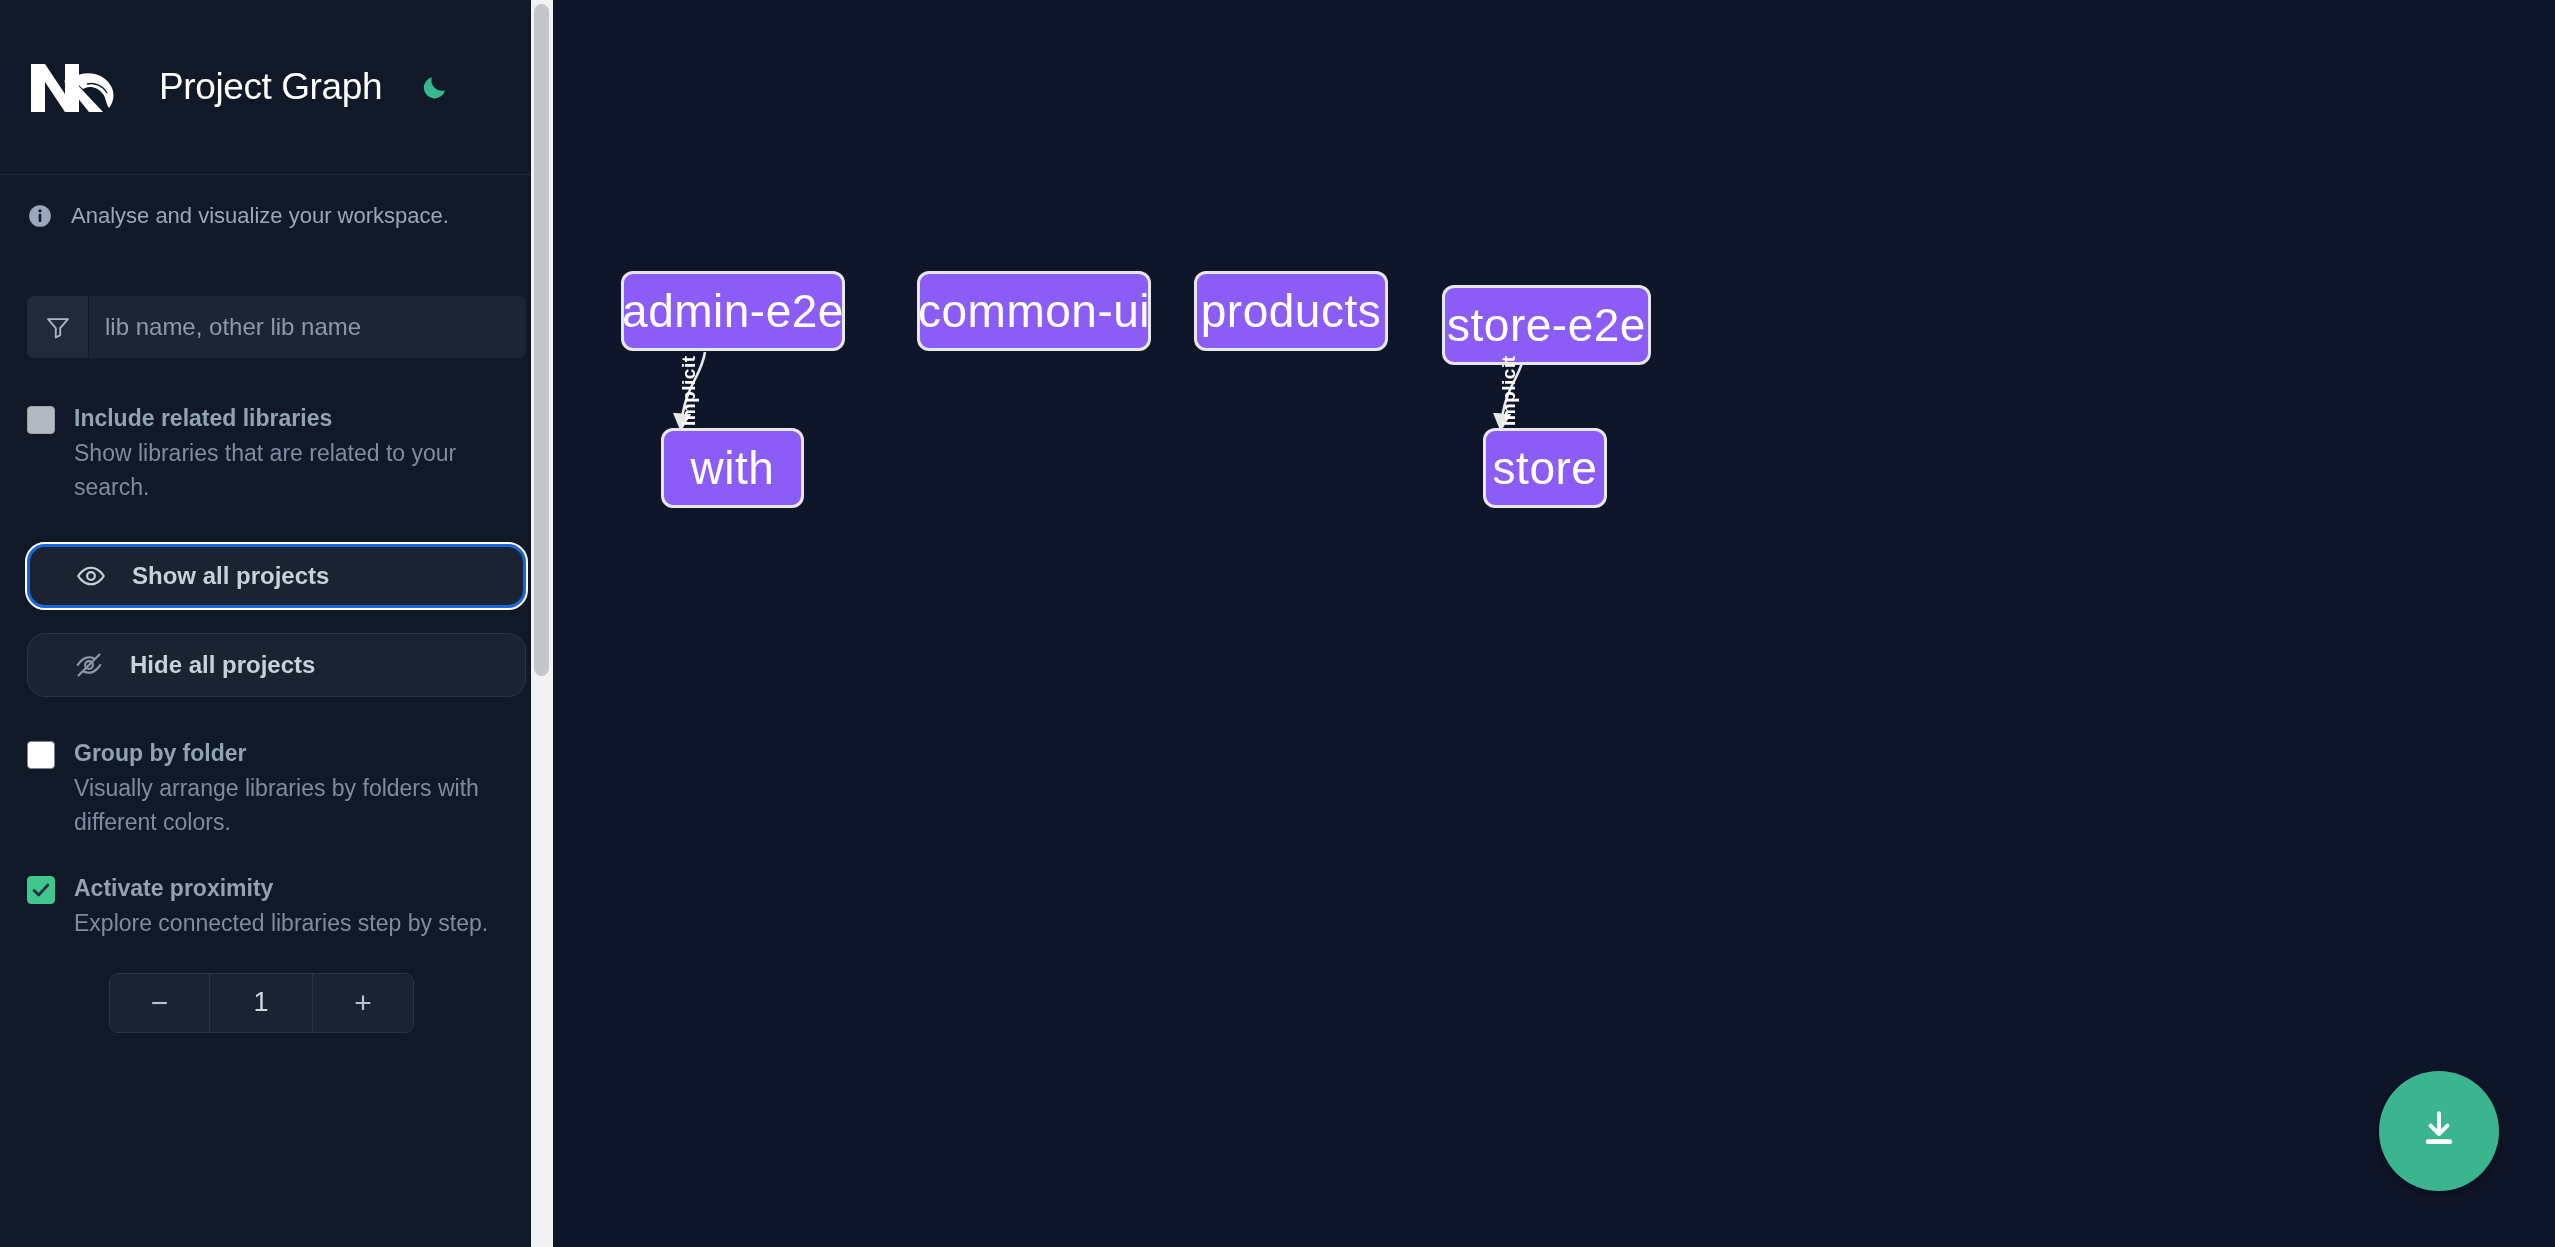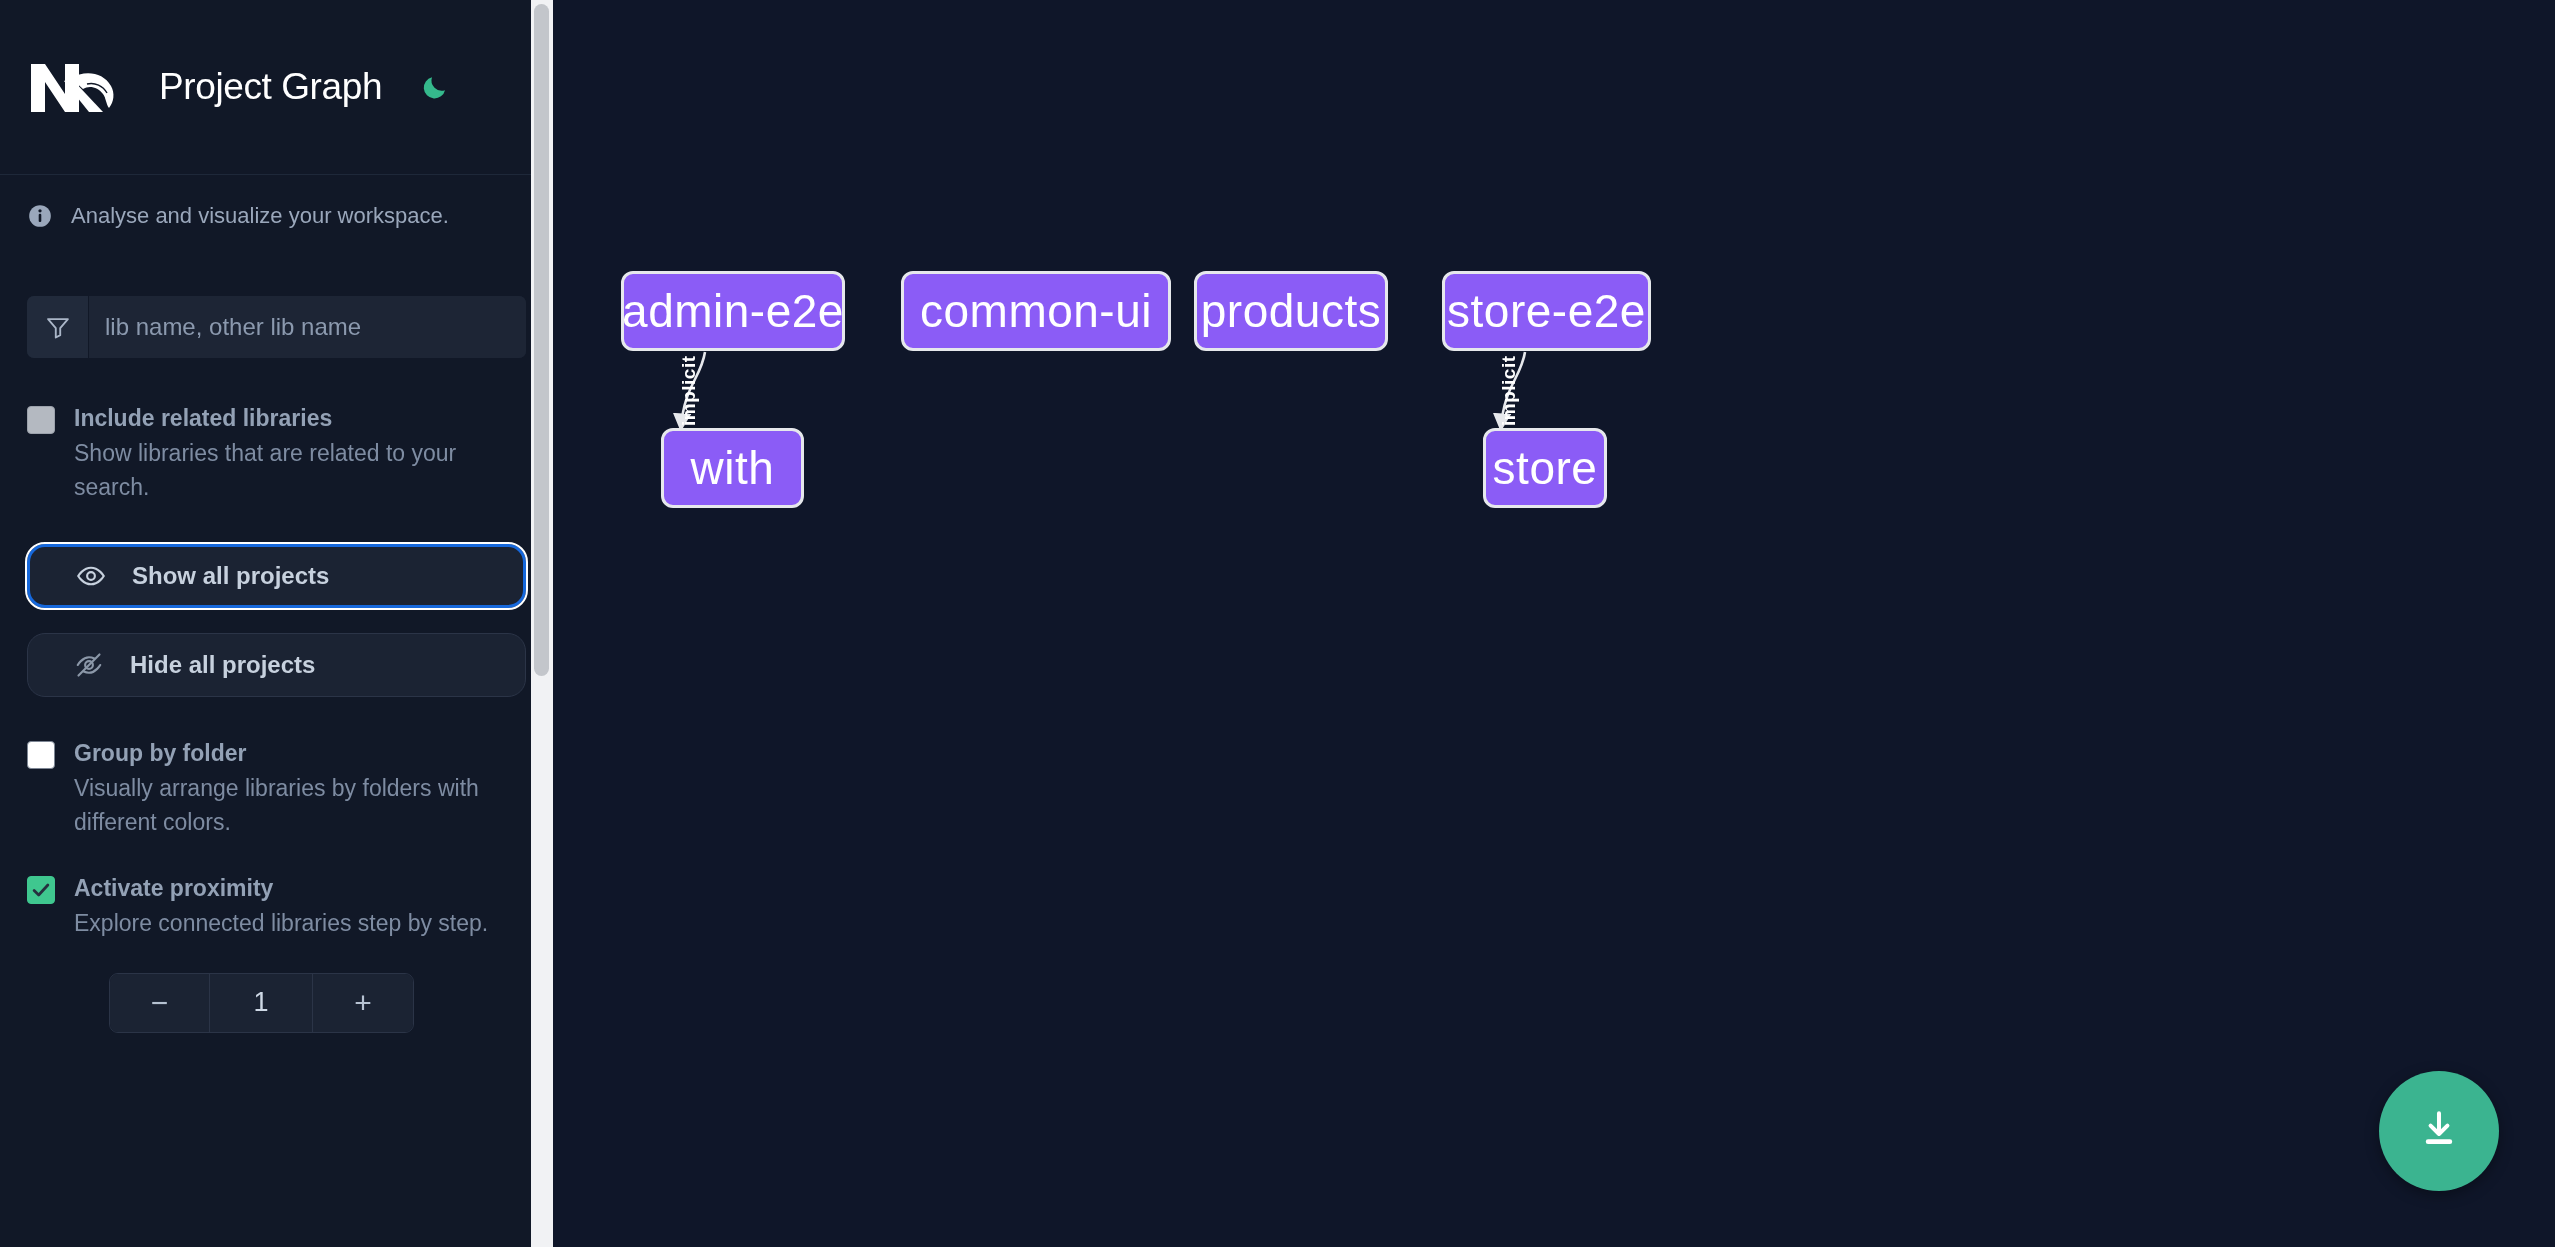--- a/index.html
+++ b/index.html
@@ -352,25 +352,25 @@
         </marker>
       </defs>
 
       <path d="M 152 352 C 148 378 131 386 128 428" fill="none" stroke="#e6e8ec" stroke-width="2.6" marker-end="url(#arrow)"></path>
 
       <path d="M 972 352 C 968 378 951 386 948 428" fill="none" stroke="#e6e8ec" stroke-width="2.6" marker-end="url(#arrow)"></path>
     </svg>
 
     <div class="node" style="left:68px; top:271px; width:224px; height:80px;">admin-e2e</div>
 
-    <div class="node" style="left:348px; top:271px; width:270px; height:80px;">common-ui</div>
+    <div class="node" style="left:364px; top:271px; width:234px; height:80px;">common-ui</div>
 
     <div class="node" style="left:641px; top:271px; width:194px; height:80px;">products</div>
 
-    <div class="node" style="left:889px; top:271px; width:209px; height:80px;">store-e2e</div>
+    <div class="node" style="left:889px; top:285px; width:209px; height:80px;">store-e2e</div>
 
     <div class="node" style="left:108px; top:428px; width:143px; height:80px;">with</div>
 
     <div class="node" style="left:930px; top:428px; width:124px; height:80px;">store</div>
 
     <div class="edge-label" style="left:101px; top:380px; width:70px; text-align:center;">implicit</div>
 
     <div class="edge-label" style="left:921px; top:380px; width:70px; text-align:center;">implicit</div>
 
     <div id="download-fab">

